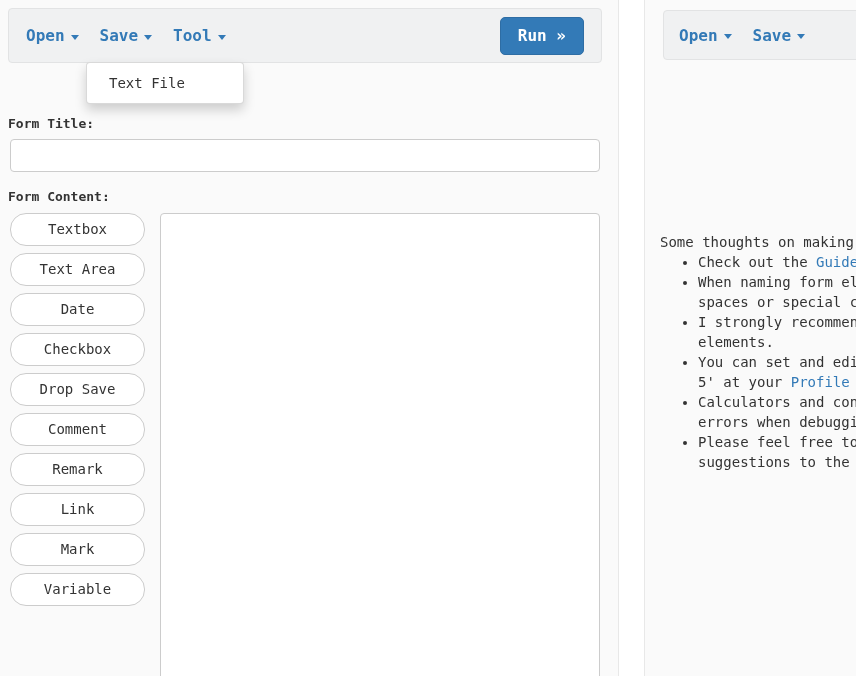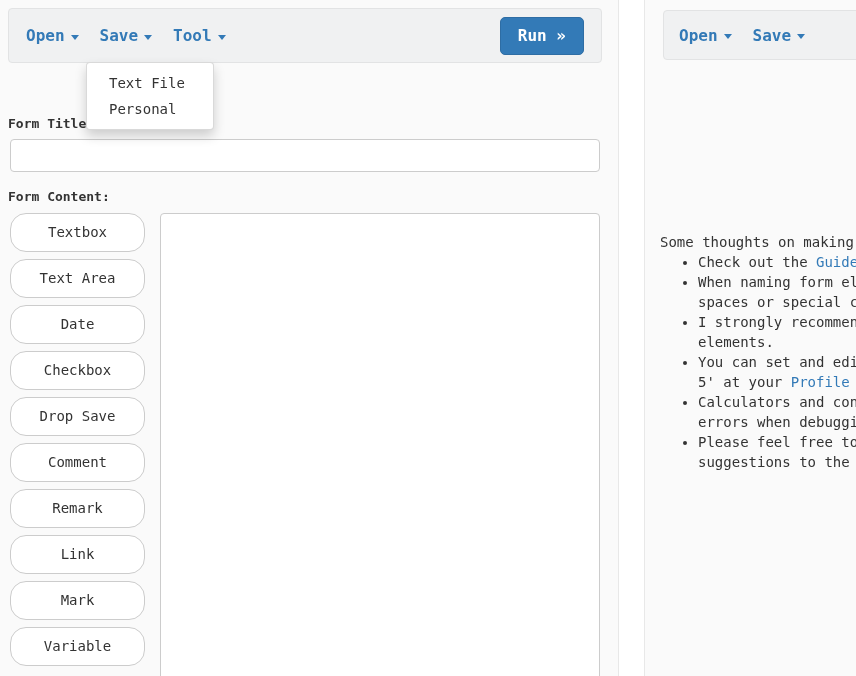--- a/index.html
+++ b/index.html
@@ -40,21 +40,21 @@
   .run-btn {
     margin-left: auto;
     background: #337ab7; border: 1px solid #2e6da4; color: #ffffff;
     font-family: inherit; font-weight: bold; font-size: 16px;
     border-radius: 5px; height: 38px; padding: 0 17px;
     cursor: pointer; white-space: nowrap;
   }
 
   
   #save-dropdown {
-    position: absolute; left: 86px; top: 62px; width: 128px;
+    position: absolute; left: 86px; top: 62px; width: 158px;
     box-sizing: border-box;
     background: #ffffff; border: 1px solid rgba(0,0,0,0.15); border-radius: 4px;
     box-shadow: 0 6px 12px rgba(0,0,0,0.18);
     padding: 7px 0; z-index: 20;
   }
   .dropdown-item {
     padding: 3px 22px; font-size: 14px; line-height: 20px;
     color: #333333; cursor: pointer; white-space: nowrap;
   }
 
@@ -65,21 +65,21 @@
   #form-title-input {
     position: absolute; left: 10px; top: 139px; width: 590px; height: 33px;
     box-sizing: border-box; border: 1px solid #cccccc; border-radius: 4px;
     background: #ffffff; font-family: inherit; font-size: 14px; color: #333333;
     padding: 0 10px;
   }
 
   
   #element-buttons { position: absolute; left: 10px; top: 213px; width: 135px; }
   .el-btn {
-    display: block; width: 135px; height: 39px; margin: 0 0 7px 0;
+    display: block; width: 135px; height: 33px; margin: 0 0 7px 0;
     box-sizing: border-box; background: #ffffff; border: 1px solid #cccccc;
     border-radius: 16px; font-family: inherit; font-size: 14px; color: #333333;
     text-align: center; line-height: 31px; padding: 0; cursor: pointer;
   }
 
   
   #form-canvas {
     position: absolute; left: 160px; top: 213px; width: 440px; height: 470px;
     box-sizing: border-box; background: #ffffff;
     border: 1px solid #cccccc; border-radius: 4px;
@@ -112,21 +112,20 @@
       </span>
       <span class="tb-link">
         <span>Tool</span>
         <span class="caret"></span>
       </span>
       <button class="run-btn">Run »</button>
     </div>
 
     <div id="save-dropdown">
       <div class="dropdown-item">Text File</div>
-      <div class="dropdown-item">Personal</div>
     </div>
 
     <div id="form-title-label" class="form-label">Form Title:</div>
     <input id="form-title-input" type="text" value="" style="">
 
     <div id="form-content-label" class="form-label">Form Content:</div>
 
     <div id="element-buttons">
       <button class="el-btn">Textbox</button>
       <button class="el-btn">Text Area</button>

